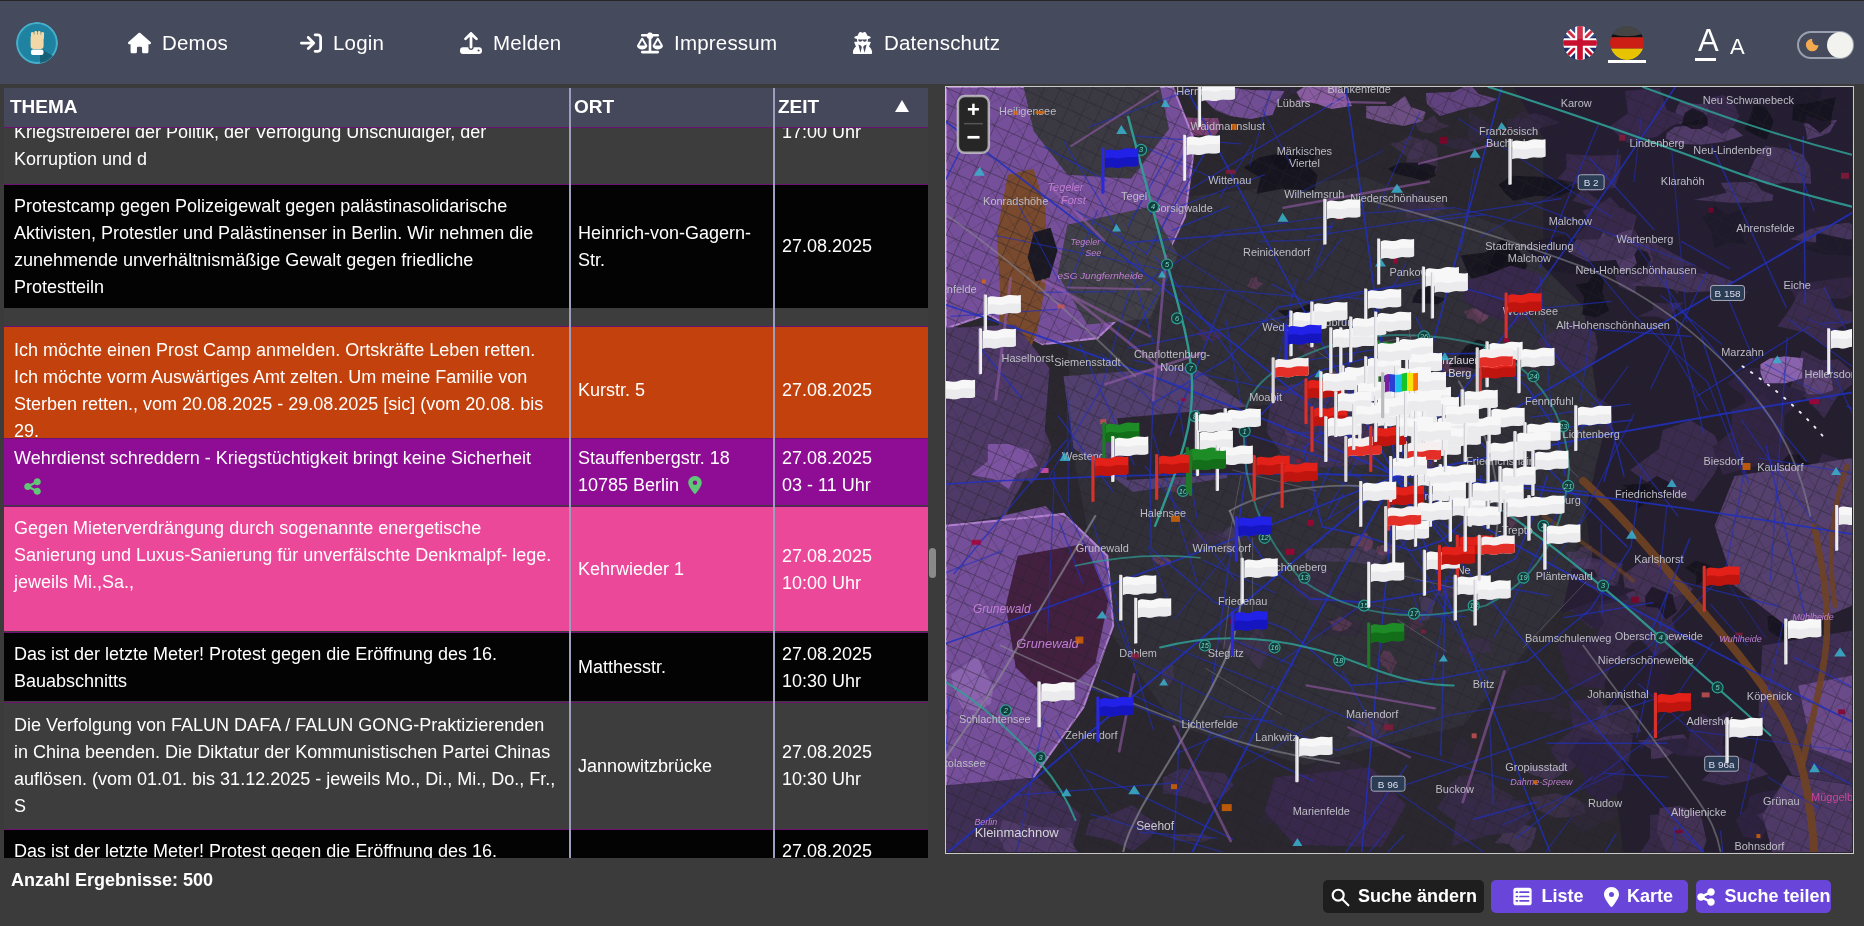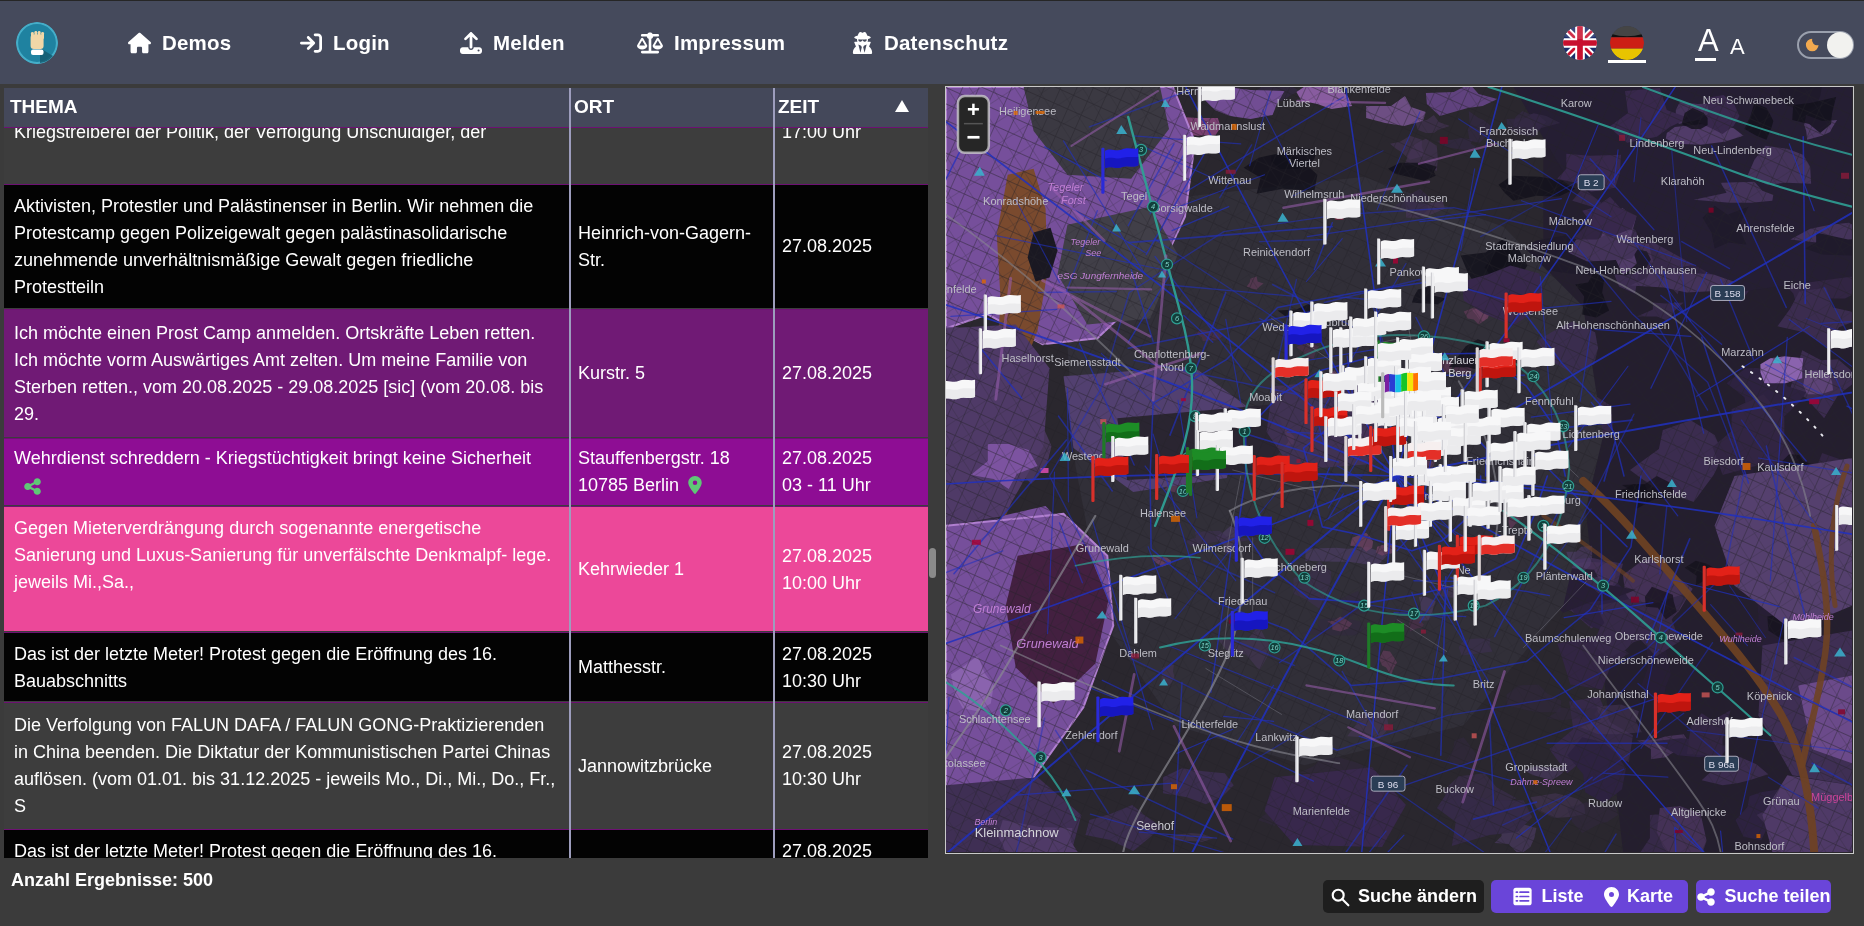--- a/index.html
+++ b/index.html
@@ -1,19 +1,19 @@
 <!DOCTYPE html>
 <html lang="de"><head><meta charset="utf-8">
 <style>
 *{margin:0;padding:0;box-sizing:border-box}
 html,body{width:1864px;height:926px;overflow:hidden;background:#3b3b3b;
  font-family:"Liberation Sans",sans-serif;}
 #nav{position:absolute;left:0;top:0;width:1864px;height:84px;background:#454a5c;border-top:1px solid #262626;}
 .navitem{position:absolute;top:0;height:84px;display:flex;align-items:center;gap:11px;color:#fff;
- font-weight:bold;font-size:20.5px;letter-spacing:0.2px}
+ font-weight:normal;font-size:20.5px;letter-spacing:0.2px}
 .nico{display:flex;align-items:center}
 #logo{position:absolute;left:16px;top:21px;width:42px;height:42px;border-radius:50%;}
 #table{position:absolute;left:4px;top:88px;width:924px;height:770px;background:#3d3d3d;overflow:hidden}
 #thead{position:absolute;left:0;top:0;width:924px;height:39px;background:#44485a;color:#fff;font-weight:bold;font-size:19px;z-index:5}
 #thead div{position:absolute;top:8px}
 .row{position:absolute;left:0;width:924px;overflow:hidden;border-top:1.5px solid #6d1173}
 .cell{position:absolute;color:#fff;font-size:18px;line-height:27px;white-space:nowrap}
 .cell.thema{left:10px;width:548px}
 .cell.ort{left:574px;width:188px}
 .cell.zeit{left:778px;width:144px}
@@ -117,41 +117,42 @@
 <svg style="position:absolute;left:6px;top:3px" width="18" height="18" viewBox="0 0 20 20">
         <path d="M15,10 A7,7 0 1 1 8,3 A5.6,5.6 0 0 0 15,10 Z" fill="#f2a94f"></path>
       </svg>
 <div style="position:absolute;right:-1px;top:-1px;width:26px;height:26px;border-radius:50%;background:#f2f2ef"></div>
     </div>
 </div>
 <div id="table">
 <div class="row" style="top:39px;height:56px;background:#3d3d3d">
 <div class="cell thema" style="top:-9px">
         <div>Kriegstreiberei der Politik, der Verfolgung Unschuldiger, der</div>
+        <div>Korruption und d</div>
       </div>
 <div class="cell zeit" style="top:-9px">
         <div>17:00 Uhr</div>
       </div>
 </div>
 <div class="row" style="top:96px;height:124px;background:#030303">
 <div class="cell thema" style="top:8px">
+        <div>Protestcamp gegen Polizeigewalt gegen palästinasolidarische</div>
         <div>Aktivisten, Protestler und Palästinenser in Berlin. Wir nehmen die</div>
-        <div>Protestcamp gegen Polizeigewalt gegen palästinasolidarische</div>
         <div>zunehmende unverhältnismäßige Gewalt gegen friedliche</div>
         <div>Protestteiln</div>
       </div>
 <div class="cell ort" style="top:35px">
         <div>Heinrich-von-Gagern-</div>
         <div>Str.</div>
       </div>
 <div class="cell zeit" style="top:48px">
         <div>27.08.2025</div>
       </div>
 </div>
-<div class="row" style="top:221px;height:128px;background:#701a75">
+<div class="row" style="top:238px;height:128px;background:#c2410c">
 <div class="cell thema" style="top:10px">
         <div>Ich möchte einen Prost Camp anmelden. Ortskräfte Leben retten.</div>
         <div>Ich möchte vorm Auswärtiges Amt zelten. Um meine Familie von</div>
         <div>Sterben retten., vom 20.08.2025 - 29.08.2025 [sic] (vom 20.08. bis</div>
         <div>29.</div>
       </div>
 <div class="cell ort" style="top:50px">
         <div>Kurstr. 5</div>
       </div>
 <div class="cell zeit" style="top:50px">

